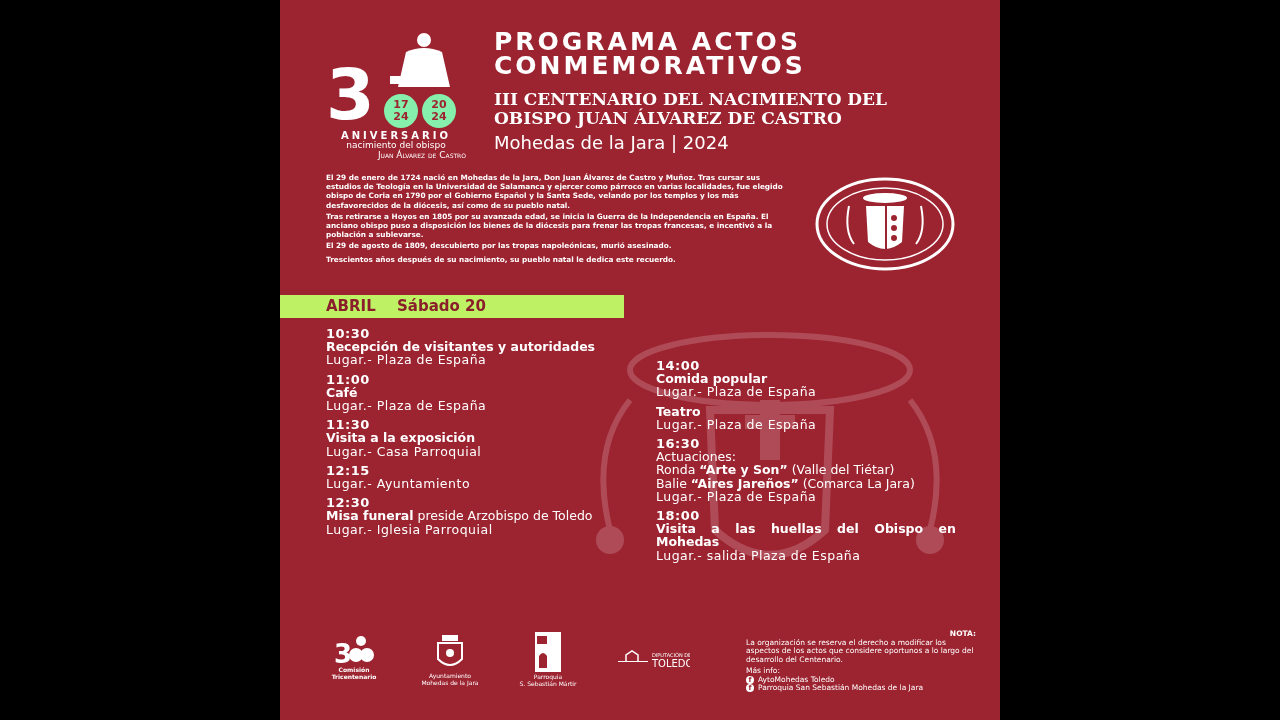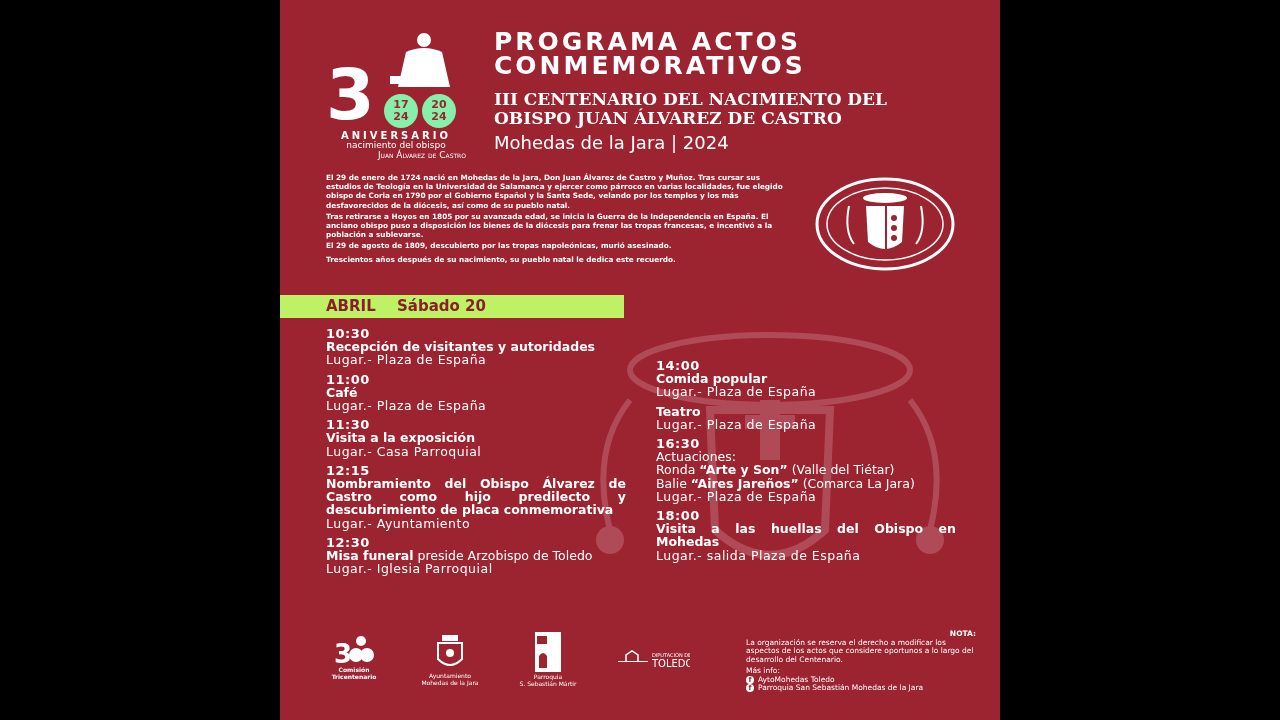--- a/index.html
+++ b/index.html
@@ -109,21 +109,20 @@
       <div class="name">Café</div>
       <div class="place">Lugar.- Plaza de España</div>
     </div>
     <div class="ev">
       <div class="time">11:30</div>
       <div class="name">Visita a la exposición</div>
       <div class="place">Lugar.- Casa Parroquial</div>
     </div>
     <div class="ev">
       <div class="time">12:15</div>
-      <div class="name" style="text-align-last:left">Nombramiento del Obispo Álvarez de Castro como hijo predilecto y descubrimiento de placa conmemorativa</div>
       <div class="place">Lugar.- Ayuntamiento</div>
     </div>
     <div class="ev">
       <div class="time">12:30</div>
       <div><b>Misa funeral</b><span> preside Arzobispo de Toledo</span></div>
       <div class="place">Lugar.- Iglesia Parroquial</div>
     </div>
   </div>
 
   <div class="col colR">

